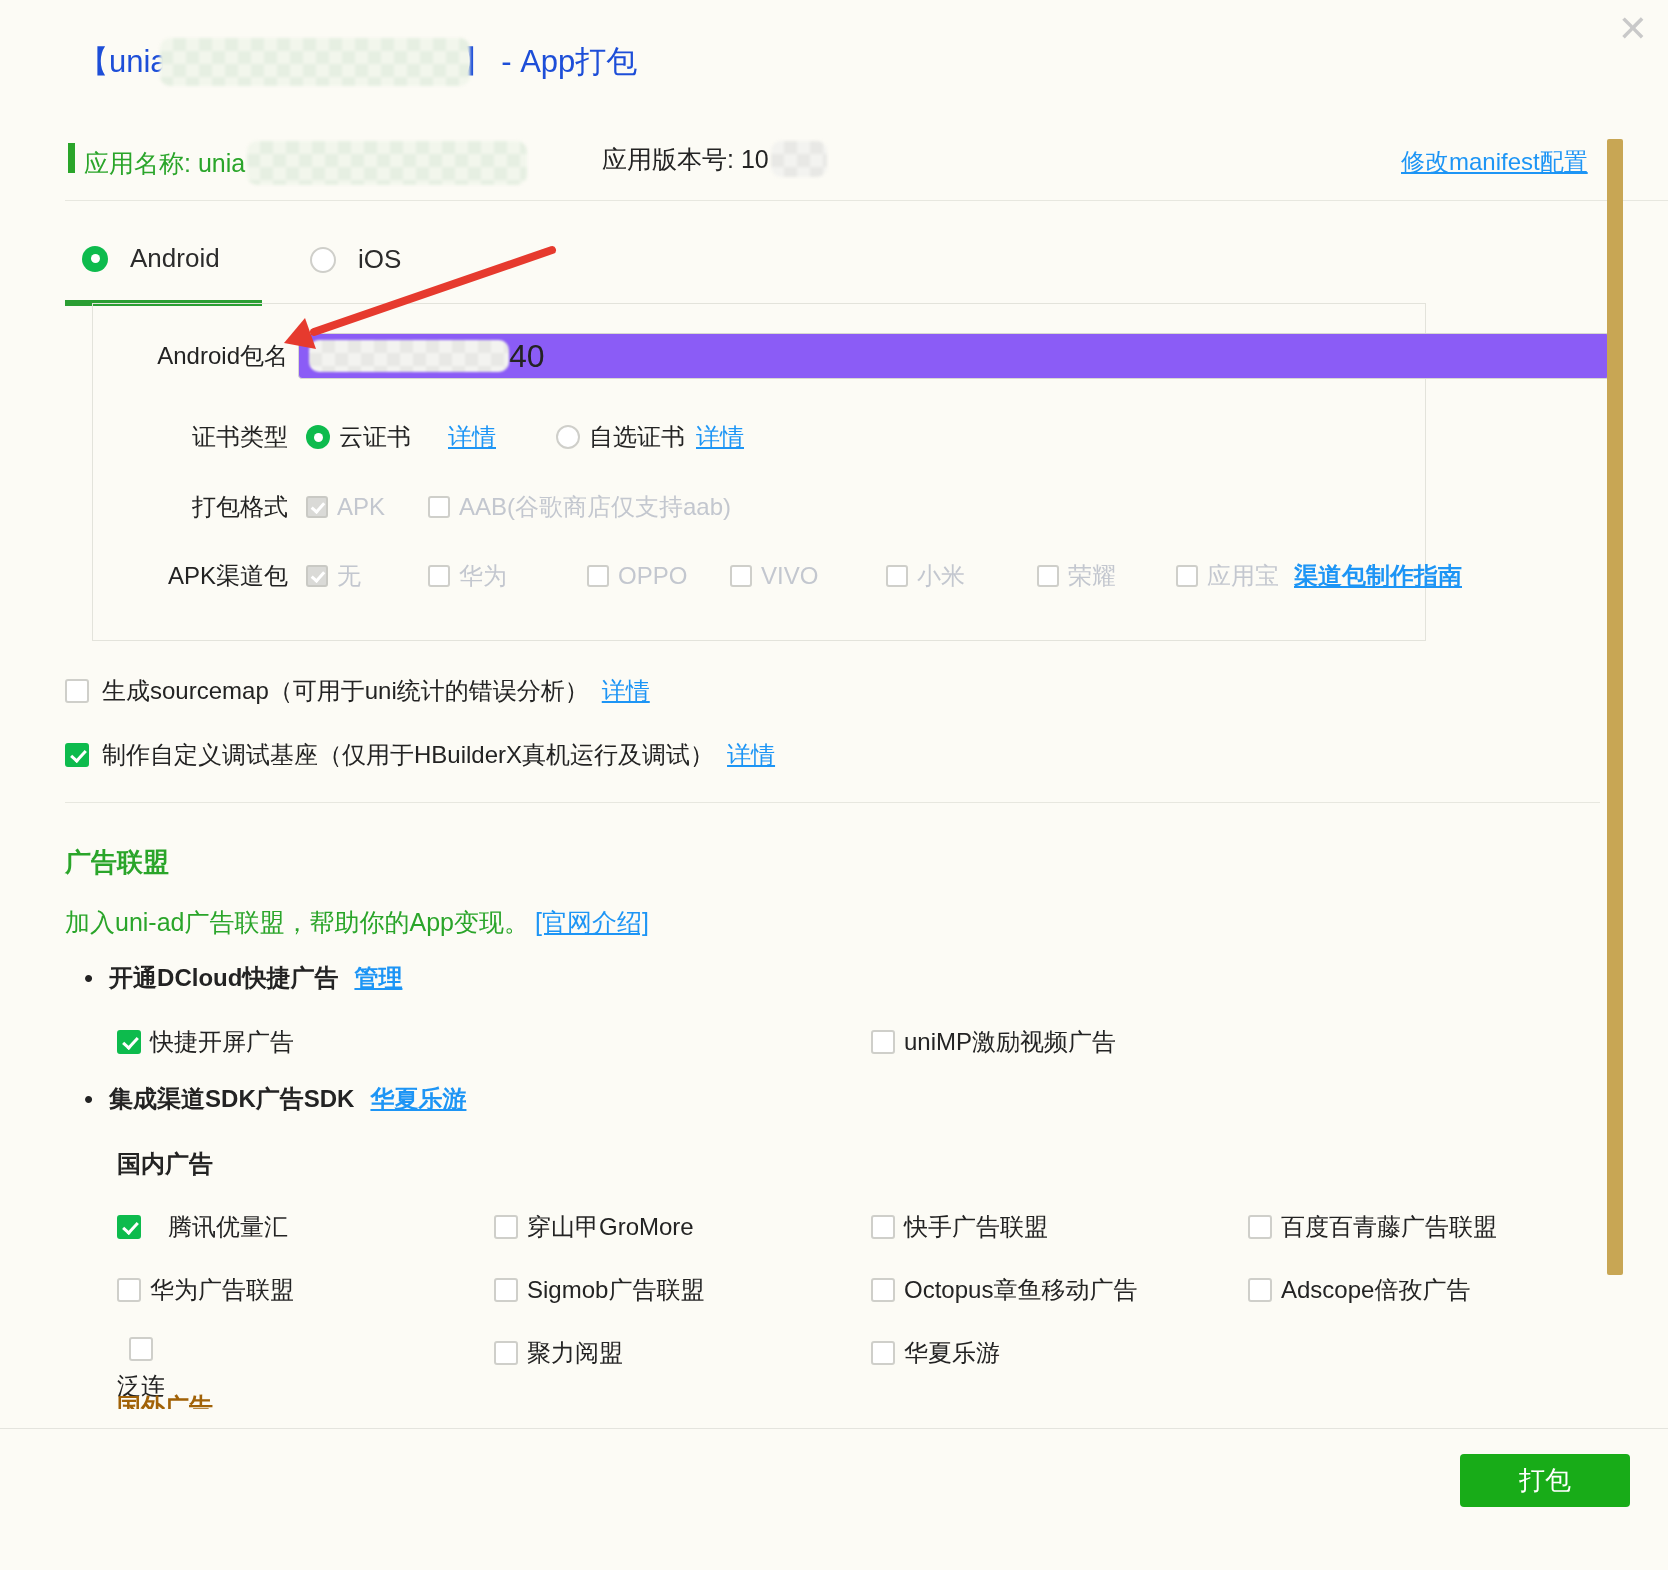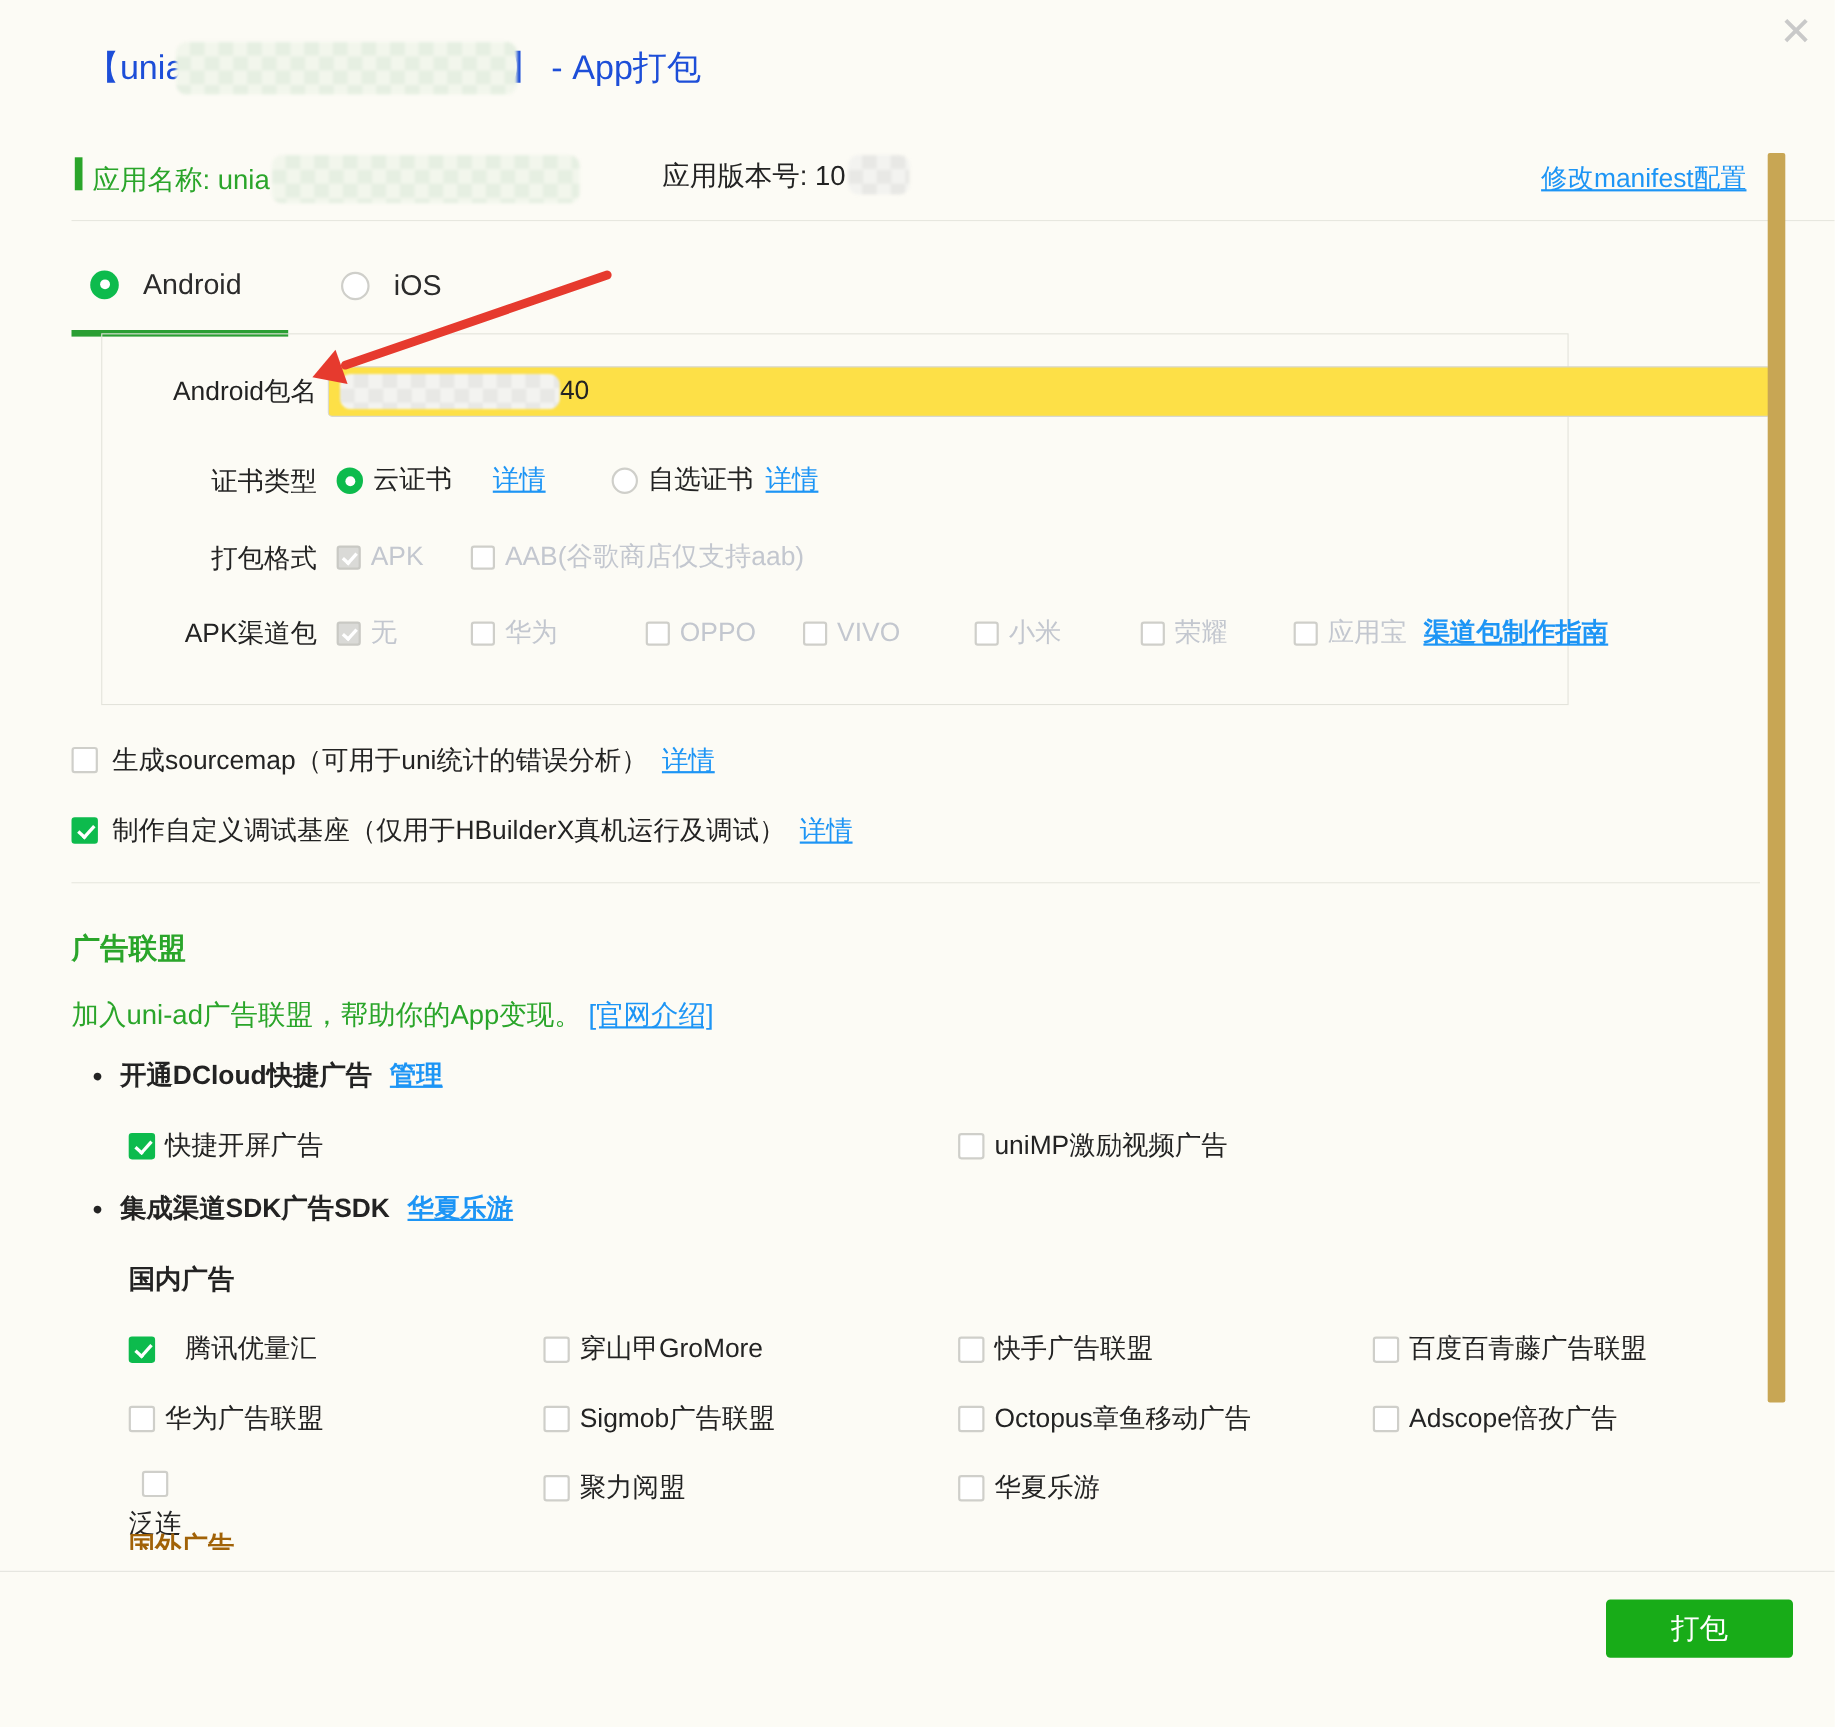--- a/index.html
+++ b/index.html
@@ -50,21 +50,21 @@
   .cb.checked{background:#0dbb4d;border-color:#0dbb4d;}
   .cb.checked::after{content:"";position:absolute;left:7px;top:2px;width:6px;height:12px;border:solid #fff;border-width:0 3px 3px 0;transform:rotate(42deg);}
   .cb.checked-gray{background:#dadad7;border-color:#c9c9c4;}
   .cb.checked-gray::after{content:"";position:absolute;left:6px;top:2px;width:5px;height:10px;border:solid #fff;border-width:0 3px 3px 0;transform:rotate(42deg);}
 
   
   .panel{position:absolute;left:79px;top:303px;width:1334px;height:338px;border:1px solid #e3e3db;border-top:1px solid #e3e3db;box-sizing:border-box;margin-left:13px;}
   .frow{position:absolute;left:0;right:0;height:46px;}
   .form-label{position:absolute;left:0;width:195px;text-align:right;top:50%;transform:translateY(-50%);font-size:24px;color:#232323;white-space:nowrap;}
   .opt{position:absolute;top:50%;transform:translateY(-50%);display:flex;align-items:center;gap:9px;white-space:nowrap;}
-  .pkg-input{position:absolute;left:205px;top:0;width:1312px;height:46px;background:#fde047;border:1px solid #d8d8d0;border-radius:4px;box-sizing:border-box;display:flex;align-items:center;padding-left:10px;font-size:24px;color:#232323;}
+  .pkg-input{position:absolute;left:205px;top:0;width:1312px;height:46px;background:#8b5cf6;border:1px solid #d8d8d0;border-radius:4px;box-sizing:border-box;display:flex;align-items:center;padding-left:10px;font-size:32px;color:#232323;}
 
   
   .optrow{position:absolute;display:flex;align-items:center;gap:13px;font-size:24px;white-space:nowrap;}
 
   
   .bullet{color:#232323;font-size:26px;line-height:24px;}
   .cutoff{position:absolute;left:117px;top:1392px;height:17px;overflow:hidden;font-size:24px;font-weight:700;line-height:30px;color:#a16207;}
 
   
   .footer-divider{position:absolute;left:0;right:0;top:1428px;height:1px;background:#e4e4de;}

